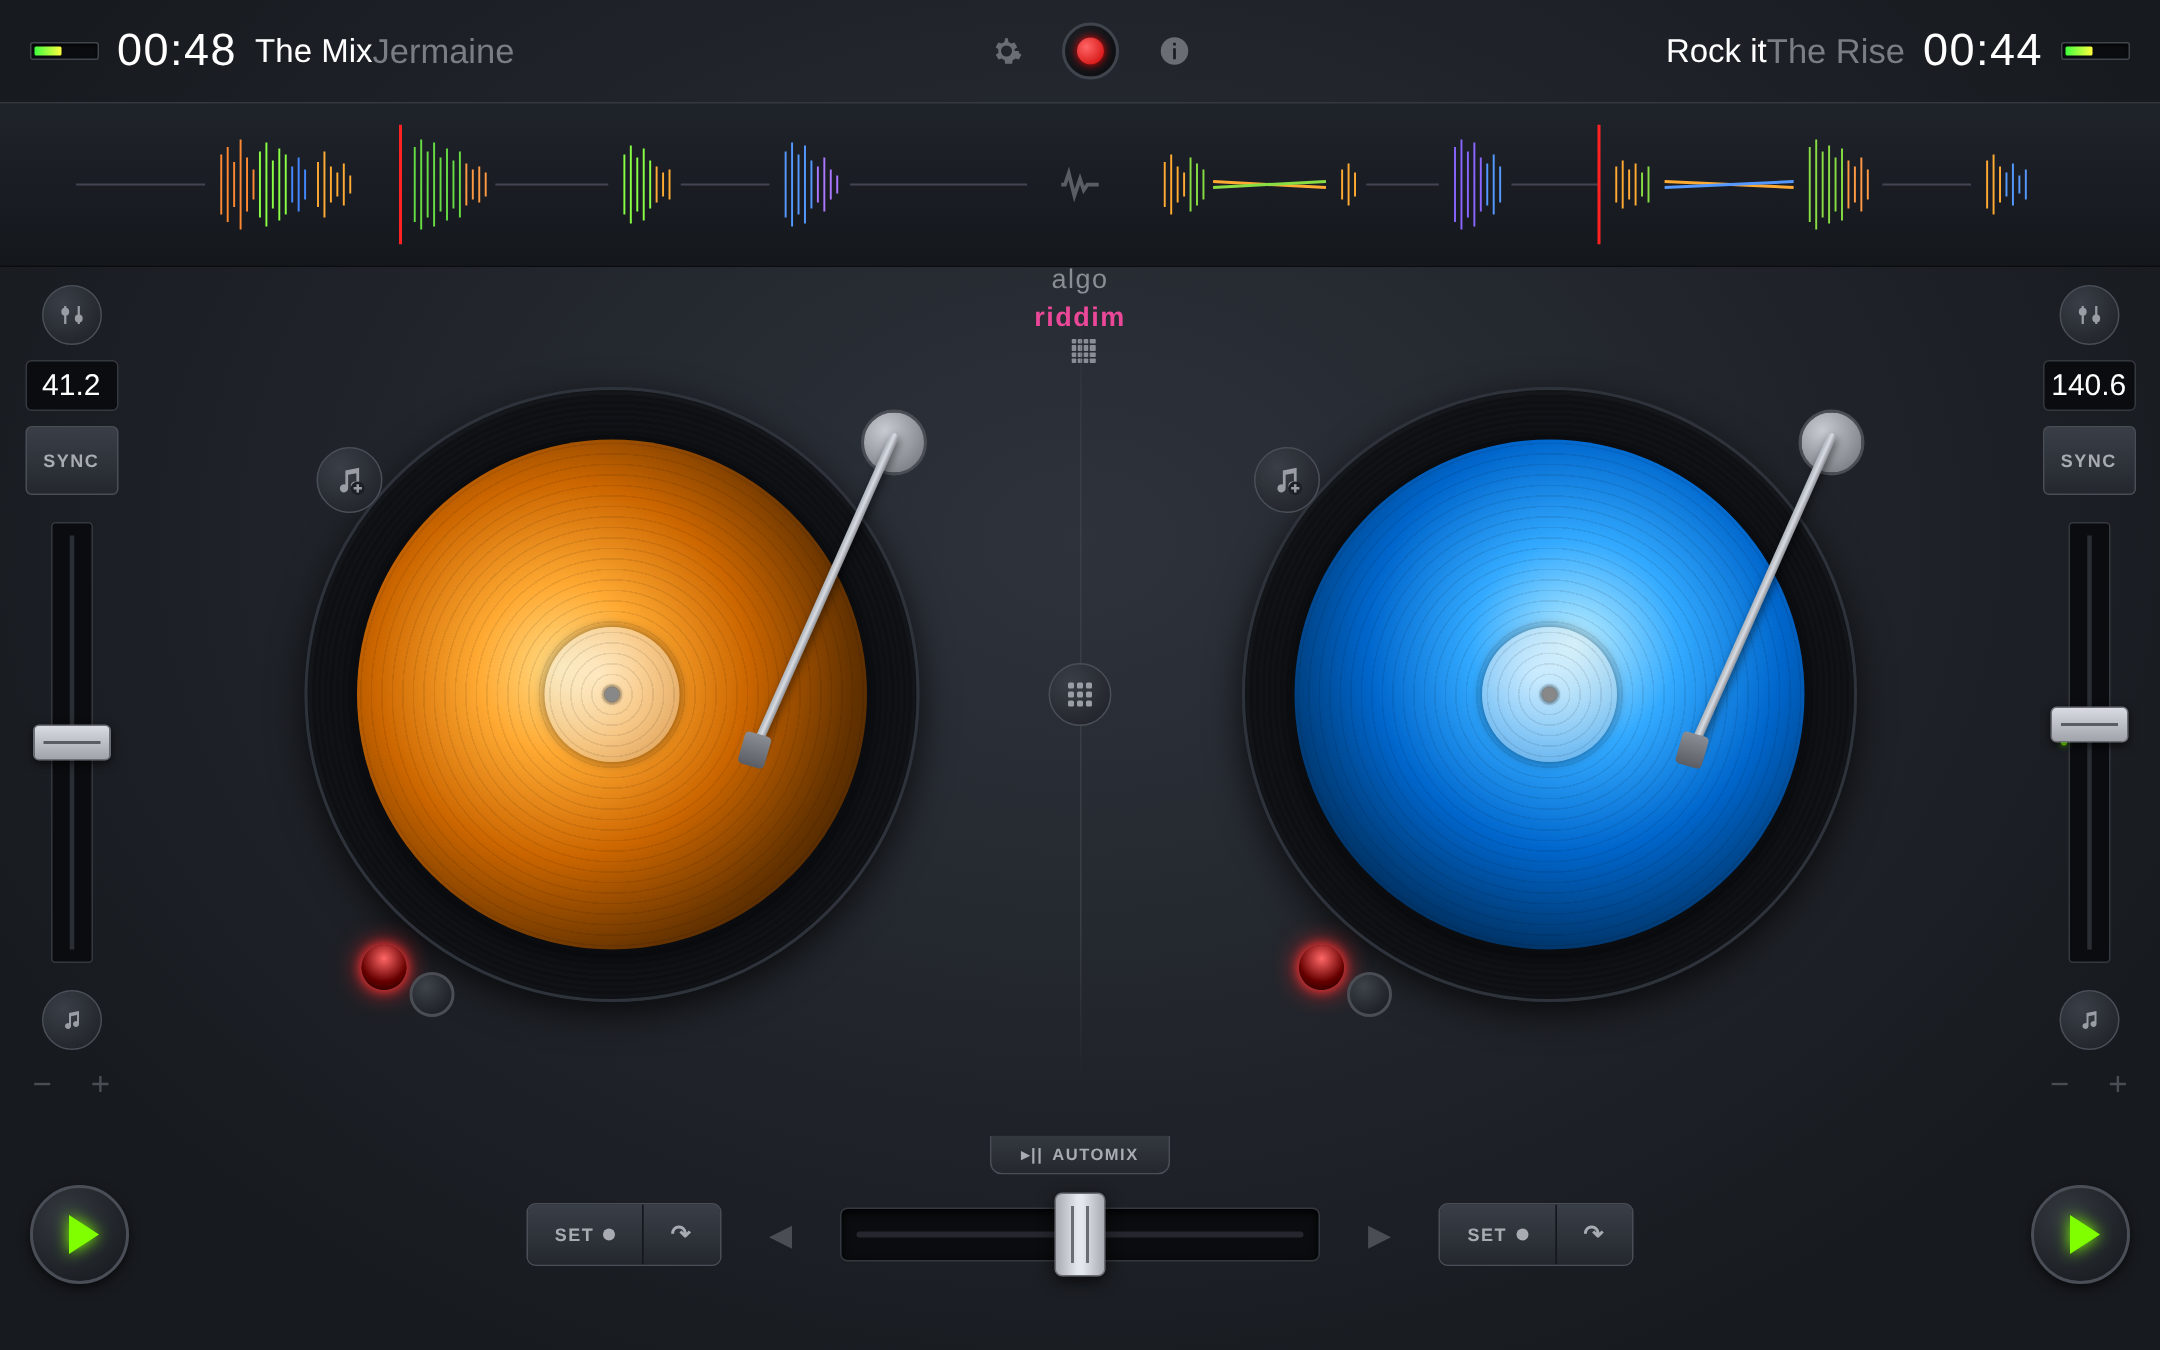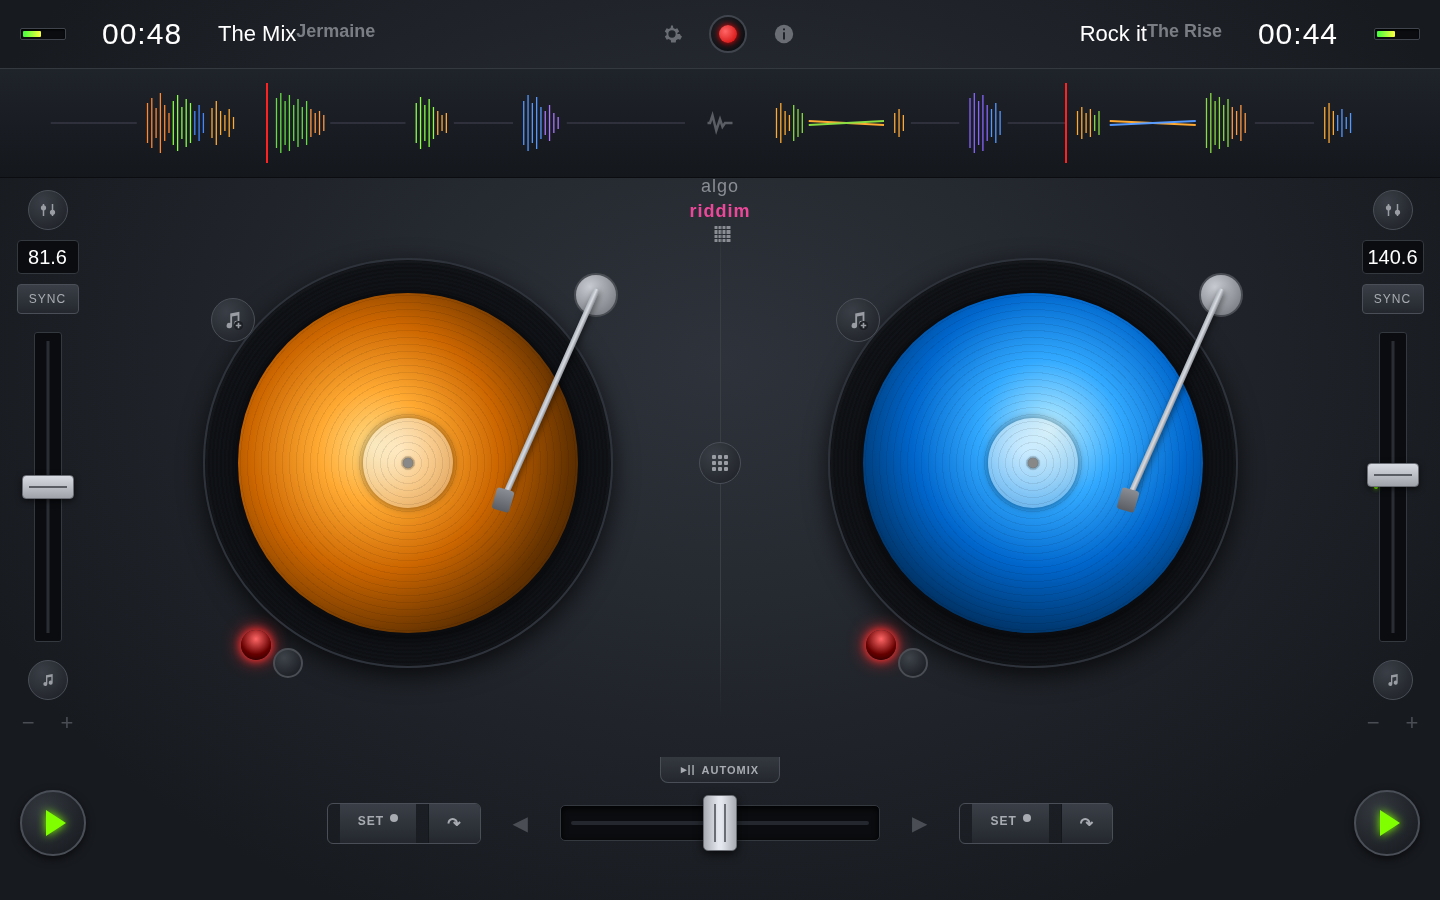--- a/index.html
+++ b/index.html
@@ -24,21 +24,21 @@
   }
 
   
   .topbar {
     display: flex;
     align-items: center;
     justify-content: space-between;
     height: 68px;
     padding: 0 20px;
   }
-  .top-side { display: flex; align-items: center; gap: 36px; }
+  .top-side { display: flex; align-items: center; gap: 12px; }
   .level-meter {
     width: 46px; height: 12px;
     background: #0a0c0f;
     border-radius: 2px;
     border: 1px solid #40454d;
     box-shadow: inset 0 1px 2px #000;
     position: relative;
   }
   .level-meter::after {
     content:"";
@@ -48,21 +48,21 @@
     border-radius:1px;
   }
   .time-display {
     font-size: 30px;
     font-weight: 300;
     letter-spacing: 1px;
     color: #fff;
   }
   .track-info { display: flex; flex-direction: row; }
   .track-title { font-size: 22px; font-weight: 400; color: #fff; }
-  .track-artist { font-size: 18px; color: #7a7e84; font-weight: bold; }
+  .track-artist { font-size: 23px; color: #7a7e84; }
   .track-info.right { text-align: right; }
   .top-center { display: flex; align-items: center; gap: 22px; }
   .icon-btn {
     width: 30px; height: 30px;
     display:flex; align-items:center; justify-content:center;
     color: #6a6e74;
     font-size: 20px;
     cursor: pointer;
   }
   .record-btn {
@@ -128,25 +128,25 @@
   }
   .bpm-display {
     width: 62px; height: 34px;
     background: #0a0c0f;
     border-radius: 4px;
     display:flex; align-items:center; justify-content:center;
     font-size: 20px; color: #fff;
     border: 1px solid #34383f;
   }
   .sync-btn {
-    width: 62px; height: 30px;
+    width: 62px; height: 46px;
     background: linear-gradient(#3a3f47, #24282e);
     border-radius: 4px;
     display:flex; align-items:center; justify-content:center;
-    font-size: 12px; font-weight:400; letter-spacing:1px;
+    font-size: 12px; font-weight:700; letter-spacing:1px;
     color: #a8acb2;
     border: 1px solid #4a4f57;
     cursor:pointer;
   }
   .tempo-slider {
     flex: 1;
     width: 28px;
     background: #0a0c0f;
     border-radius: 3px;
     border: 1px solid #34383f;
@@ -343,25 +343,24 @@
   }
   .cue-group {
     display:flex;
     border-radius:6px;
     overflow:hidden;
     border:1px solid #4a4f57;
   }
   .cue-btn {
     background: linear-gradient(#3a3f47, #24282e);
     padding: 10px 18px;
-    display:flex; gap:6px;
+    display:flex; align-items:center; gap:6px;
     font-size:12px; font-weight:600; letter-spacing:1px;
     color:#a8acb2;
     cursor:pointer;
-    margin-left:12px;
   }
   .cue-btn + .cue-btn { border-left:1px solid #14171c; }
   .dot { width:8px; height:8px; border-radius:50%; background:#a8acb2; }
   .redo-arrow { font-size:16px; }
   .nudge-arrow {
     color:#4a4e54; font-size:20px; cursor:pointer;
     padding: 0 12px;
   }
   .crossfader-wrap {
     flex:1;
@@ -615,21 +614,21 @@
 
   <div class="side-panel">
     <div class="knob-btn">
       <svg width="18" height="18" viewBox="0 0 24 24" fill="none" stroke="#9a9ea4" stroke-width="2">
           <line x1="6" y1="4" x2="6" y2="20"></line>
           <circle cx="6" cy="9" r="2.5" fill="#9a9ea4"></circle>
           <line x1="18" y1="4" x2="18" y2="20"></line>
           <circle cx="18" cy="15" r="2.5" fill="#9a9ea4"></circle>
         </svg>
     </div>
-    <div class="bpm-display">81.6</div>
+    <div class="bpm-display">41.2</div>
     <div class="sync-btn">SYNC</div>
     <div class="tempo-slider">
       <div class="tempo-tick"></div>
       <div class="tempo-handle"></div>
     </div>
     <div class="knob-btn">
       <svg width="16" height="16" viewBox="0 0 24 24" fill="#9a9ea4">
           <path d="M9 18V5l10-2v13a3 3 0 11-2-2.8V7L11 8.2V18a3 3 0 11-2-2.8z"></path>
         </svg>
     </div>

